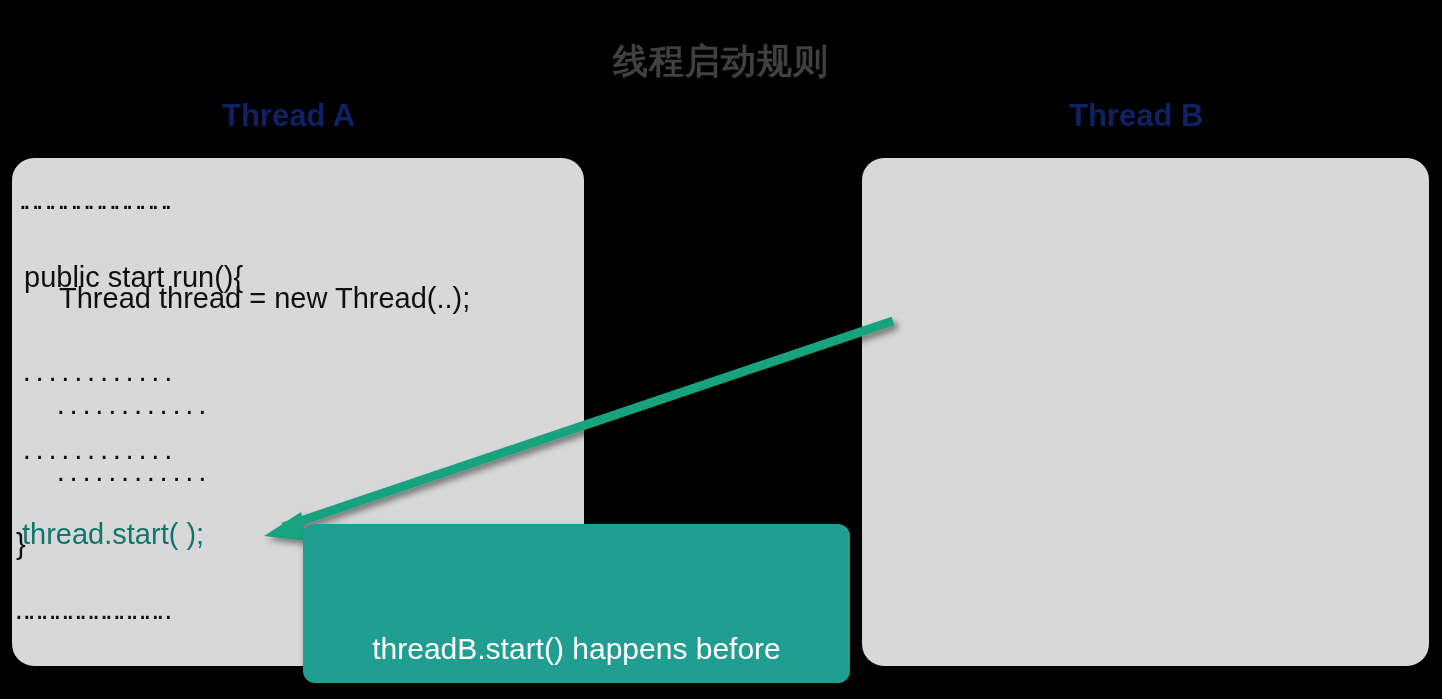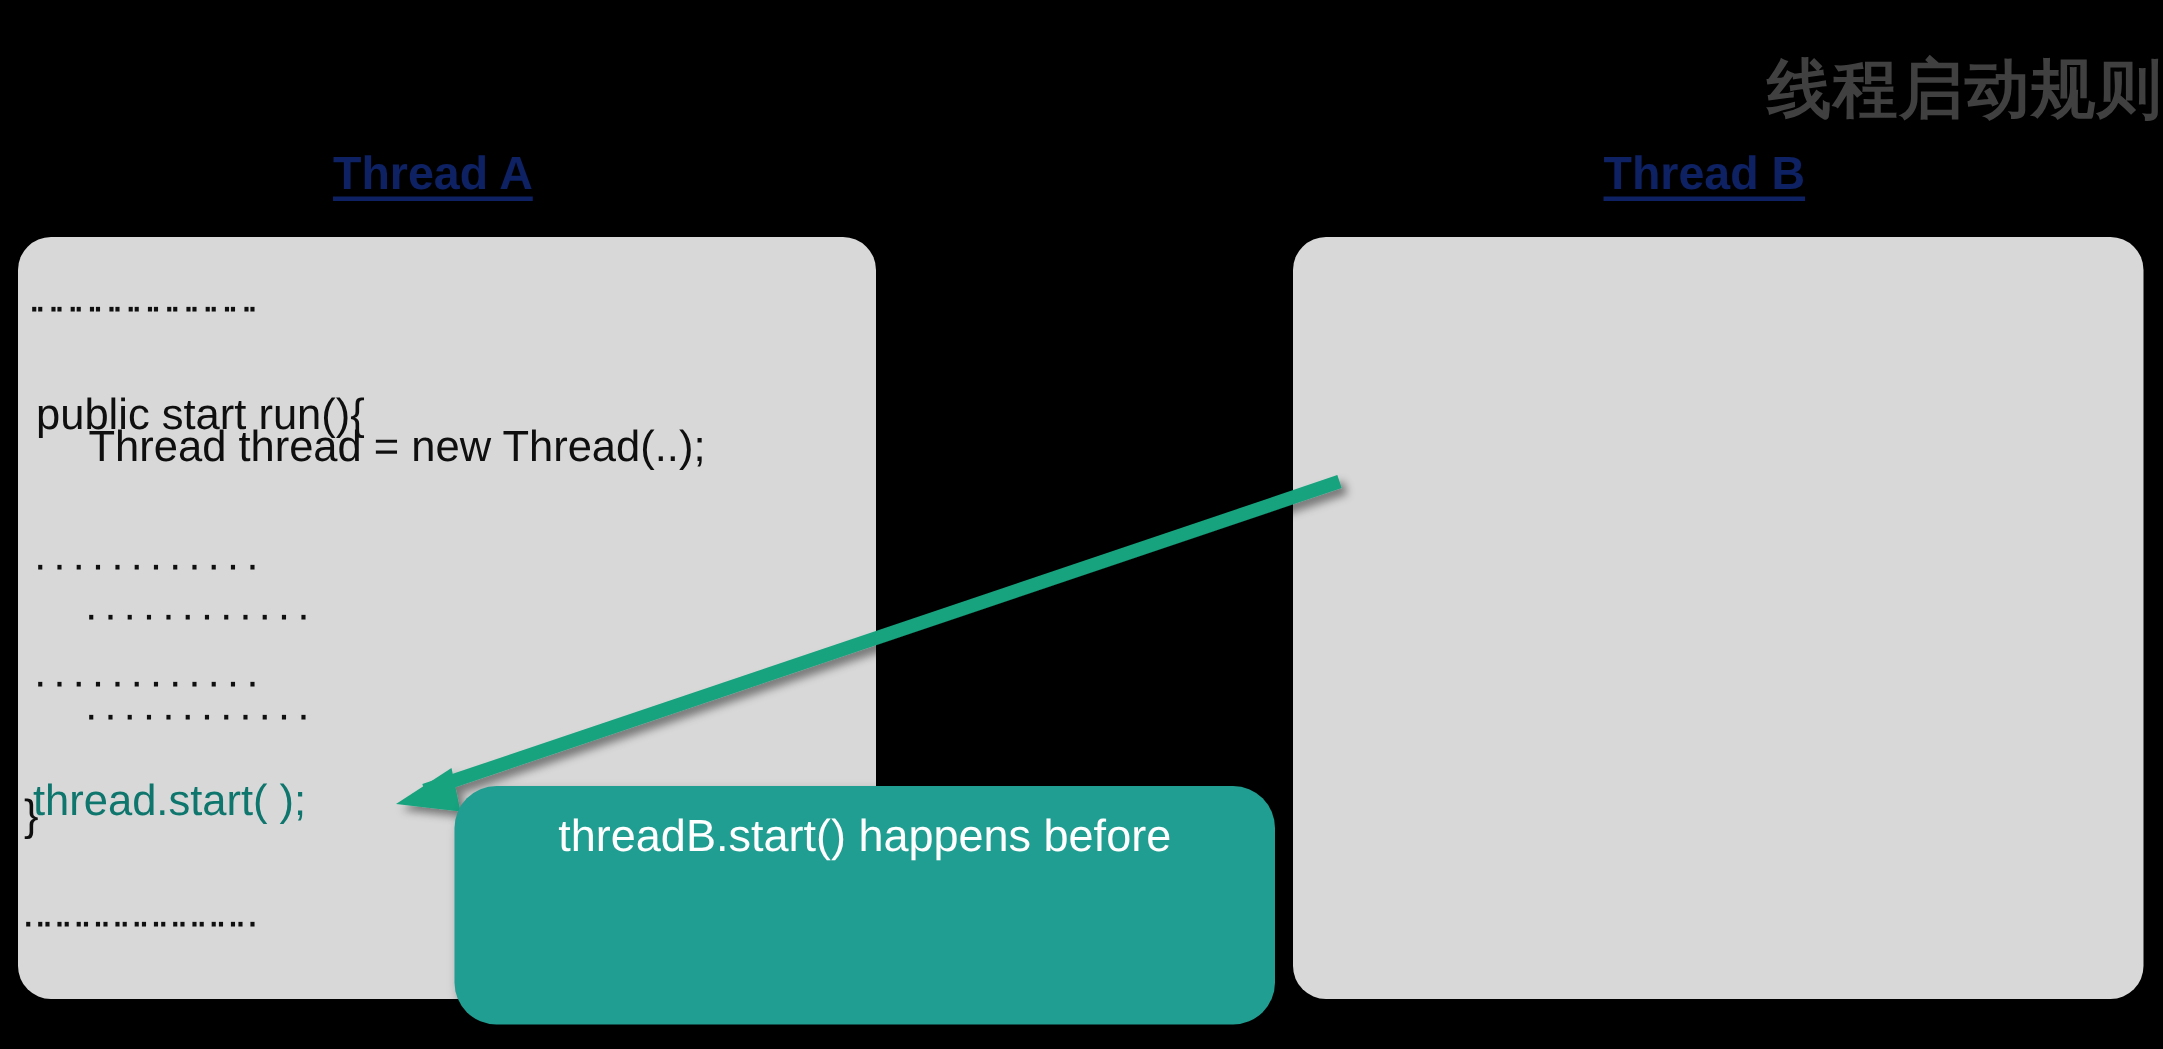--- a/index.html
+++ b/index.html
@@ -22,37 +22,36 @@
     height: 699px;
     background: #000000;
   }
 
   
   #slide-title {
     position: absolute;
     left: 0;
     top: 38px;
     width: 1442px;
-    text-align: right;
+    text-align: center;
     color: #404040;
-    font-size: 43px;
+    font-size: 35px;
     font-weight: bold;
     letter-spacing: 1px;
     line-height: 45px;
     white-space: pre;
   }
 
   
   .col-heading {
     position: absolute;
     color: #0d2163;
     font-size: 31px;
     font-weight: bold;
     line-height: 40px;
-    text-decoration: underline;
     text-underline-offset: 5px;
     text-decoration-thickness: 3px;
     white-space: pre;
   }
   #heading-thread-a { left: 222px; top: 96px; }
   #heading-thread-b { left: 1069px; top: 96px; }
 
   
   .code-panel {
     position: absolute;
@@ -118,26 +117,26 @@
   }
 
   
   #callout-box {
     position: absolute;
     left: 303px;
     top: 524px;
     width: 547px;
     height: 159px;
     background: #219e92;
-    border-radius: 28px;
+    border-radius: 12px;
     box-shadow: 4px 5px 8px rgba(0,0,0,0.5);
     display: flex;
     flex-direction: column;
     align-items: center;
-    justify-content: space-between;
+    justify-content: flex-end;
     box-sizing: border-box;
     padding: 6px 18px;
   }
   .callout-line {
     color: #ffffff;
     font-size: 30px;
     line-height: 56px;
     text-align: center;
     white-space: pre;
   }

